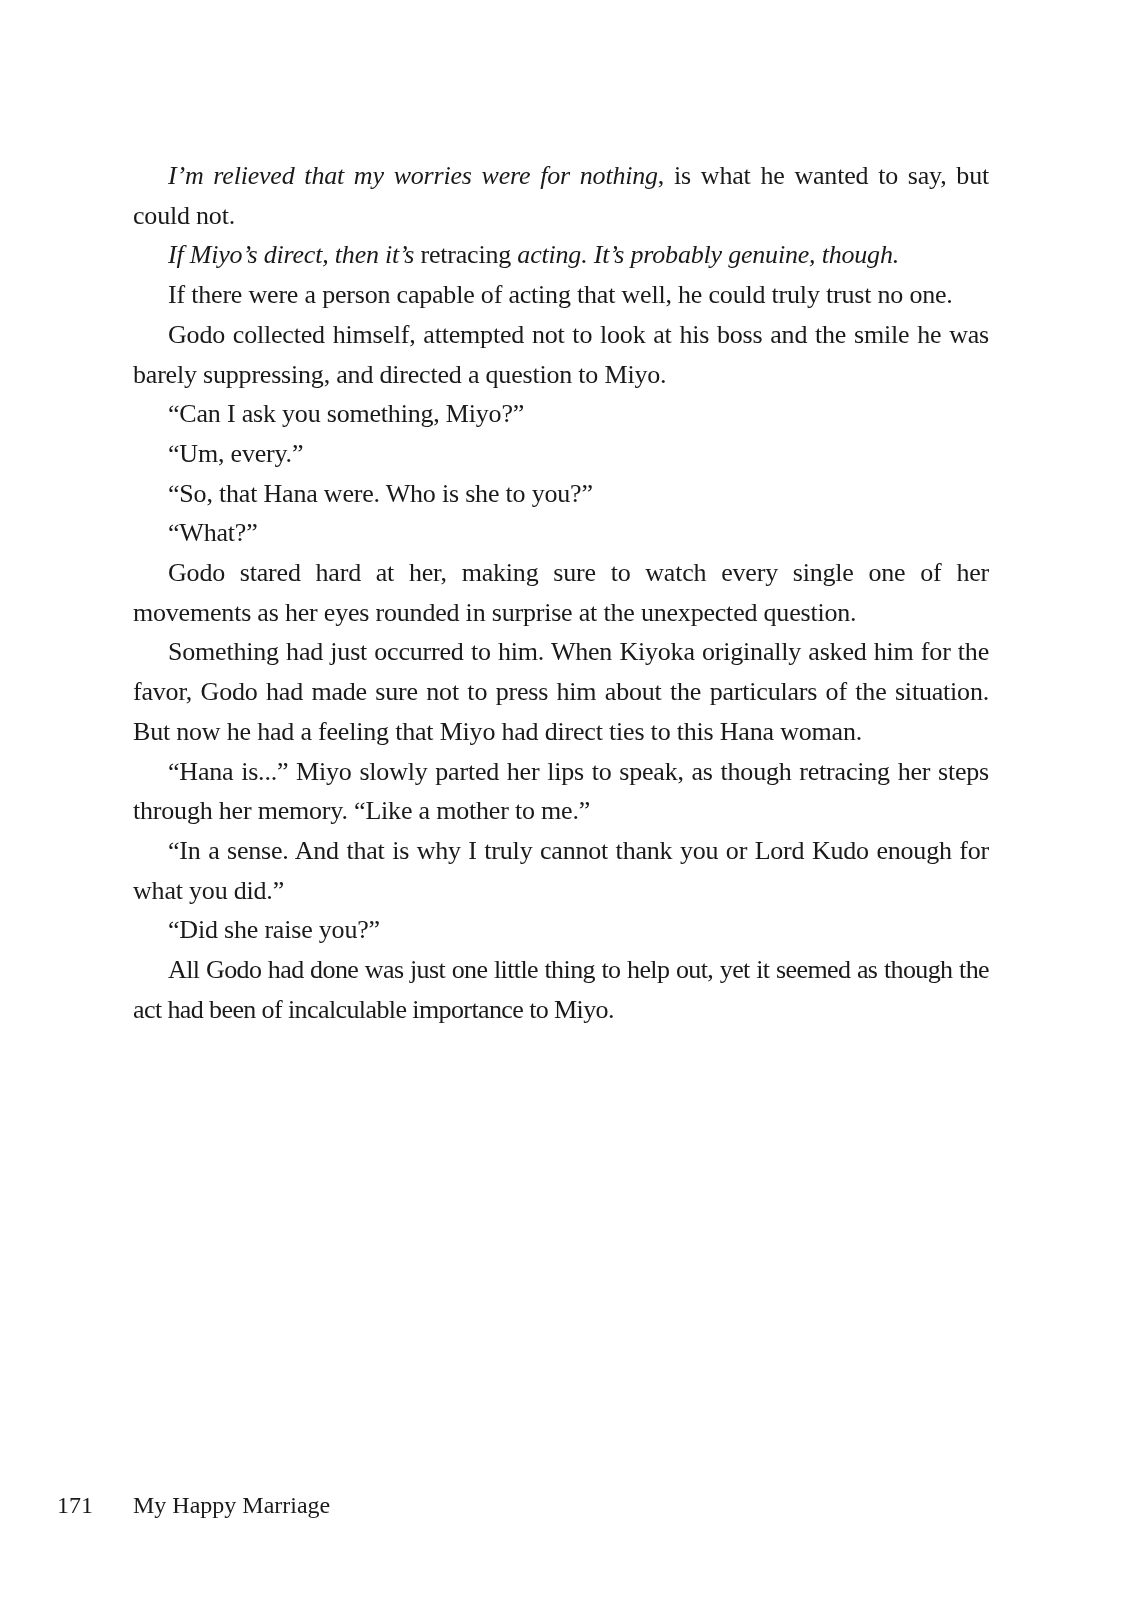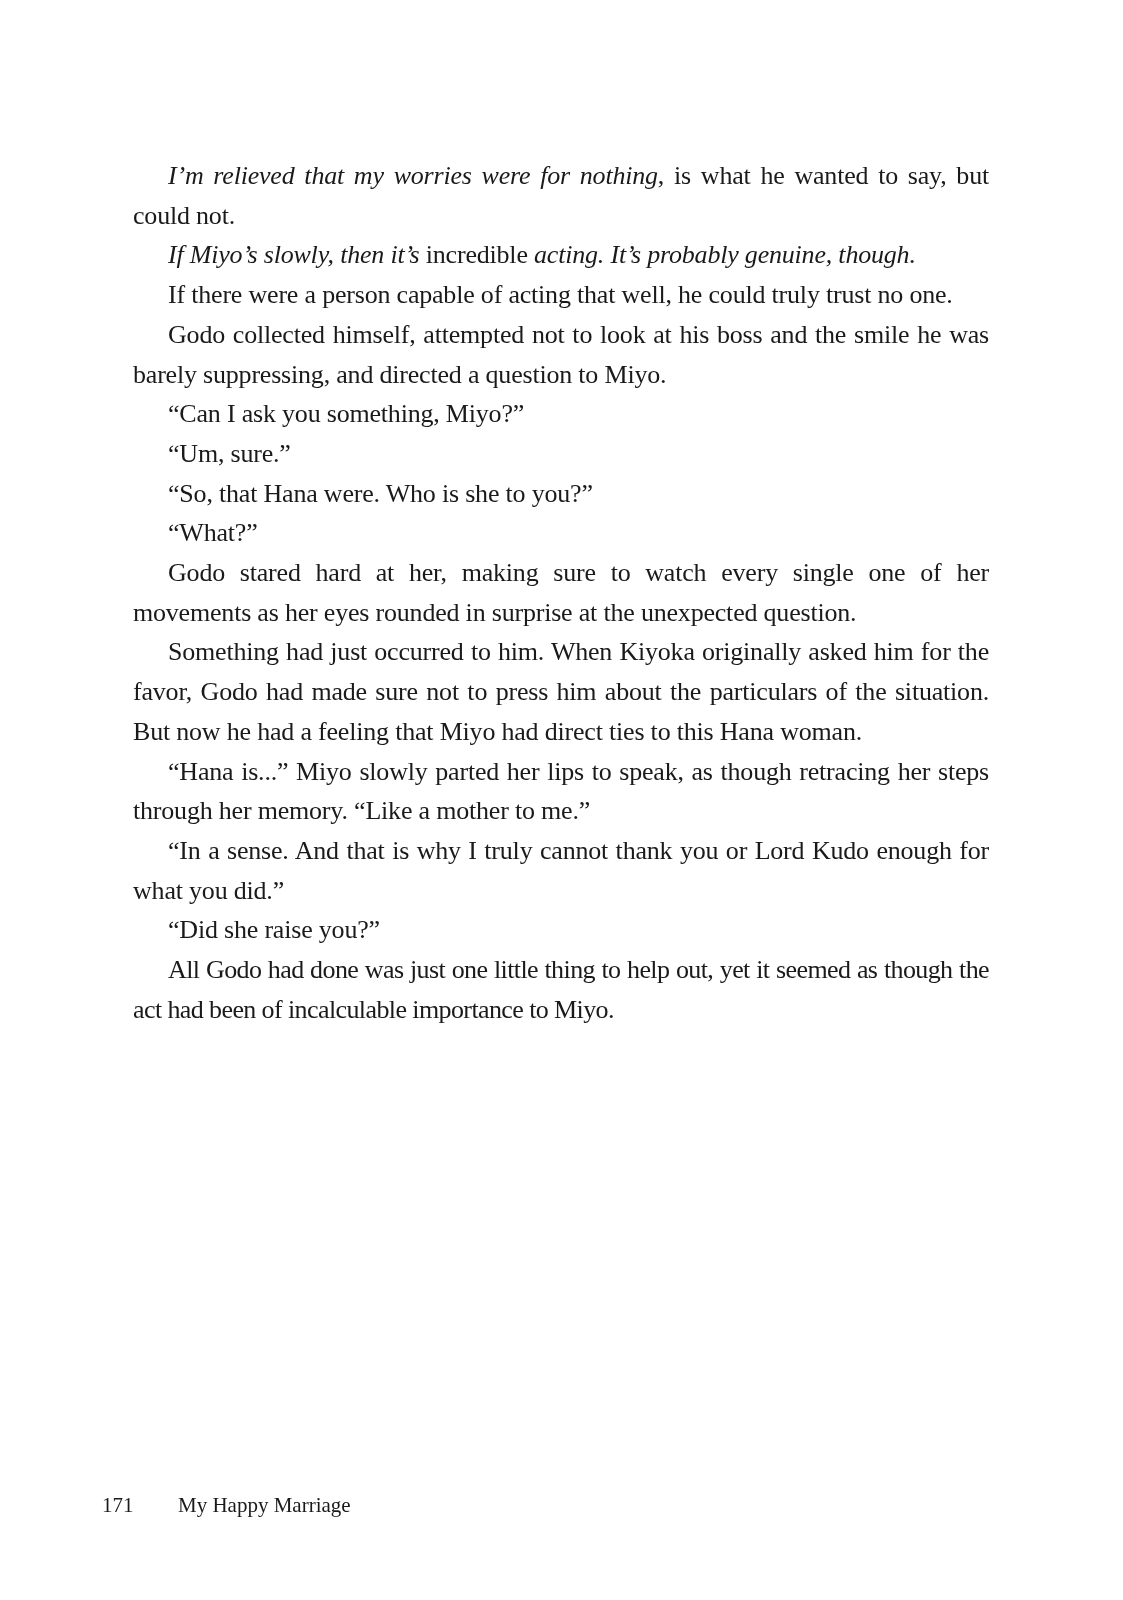--- a/index.html
+++ b/index.html
@@ -29,37 +29,36 @@
       text-indent: 35px;
       text-align: justify;
       text-align-last: left;
     }
     .para.tight { letter-spacing: -0.6px; }
     .seg-italic { font-style: italic; }
     .footer {
       position: absolute;
       left: 57px;
       top: 1488px;
-      font-size: 21px;
+      font-size: 24px;
       line-height: 34px;
       white-space: nowrap;
-      margin-left: 45px;
     }
     .footer .page-number { display: inline-block; width: 76px; }
   </style>
 </head>
 <body>
 
 <div class="page-body">
   <p class="para"><span class="seg-italic">I’m relieved that my worries were for nothing</span><span>, is what he wanted to say, but could not.</span></p>
-  <p class="para"><span class="seg-italic">If Miyo’s slowly, then it’s</span><span> incredible </span><span class="seg-italic">acting. It’s probably genuine, though.</span></p>
+  <p class="para"><span class="seg-italic">If Miyo’s direct, then it’s</span><span> retracing </span><span class="seg-italic">acting. It’s probably genuine, though.</span></p>
   <p class="para"><span>If there were a person capable of acting that well, he could truly trust no one.</span></p>
   <p class="para"><span>Godo collected himself, attempted not to look at his boss and the smile he was barely suppressing, and directed a question to Miyo.</span></p>
   <p class="para"><span>“Can I ask you something, Miyo?”</span></p>
-  <p class="para"><span>“Um, sure.”</span></p>
+  <p class="para"><span>“Um, every.”</span></p>
   <p class="para"><span>“So, that Hana were. Who is she to you?”</span></p>
   <p class="para"><span>“What?”</span></p>
   <p class="para"><span>Godo stared hard at her, making sure to watch every single one of her movements as her eyes rounded in surprise at the unexpected question.</span></p>
   <p class="para"><span>Something had just occurred to him. When Kiyoka originally asked him for the favor, Godo had made sure not to press him about the particulars of the situation. But now he had a feeling that Miyo had direct ties to this Hana woman.</span></p>
   <p class="para"><span>“Hana is...” Miyo slowly parted her lips to speak, as though retracing her steps through her memory. “Like a mother to me.”</span></p>
   <p class="para"><span>“In a sense. And that is why I truly cannot thank you or Lord Kudo enough for what you did.”</span></p>
   <p class="para"><span>“Did she raise you?”</span></p>
   <p class="para tight"><span>All Godo had done was just one little thing to help out, yet it seemed as though the act had been of incalculable importance to Miyo.</span></p>
 </div>
 

